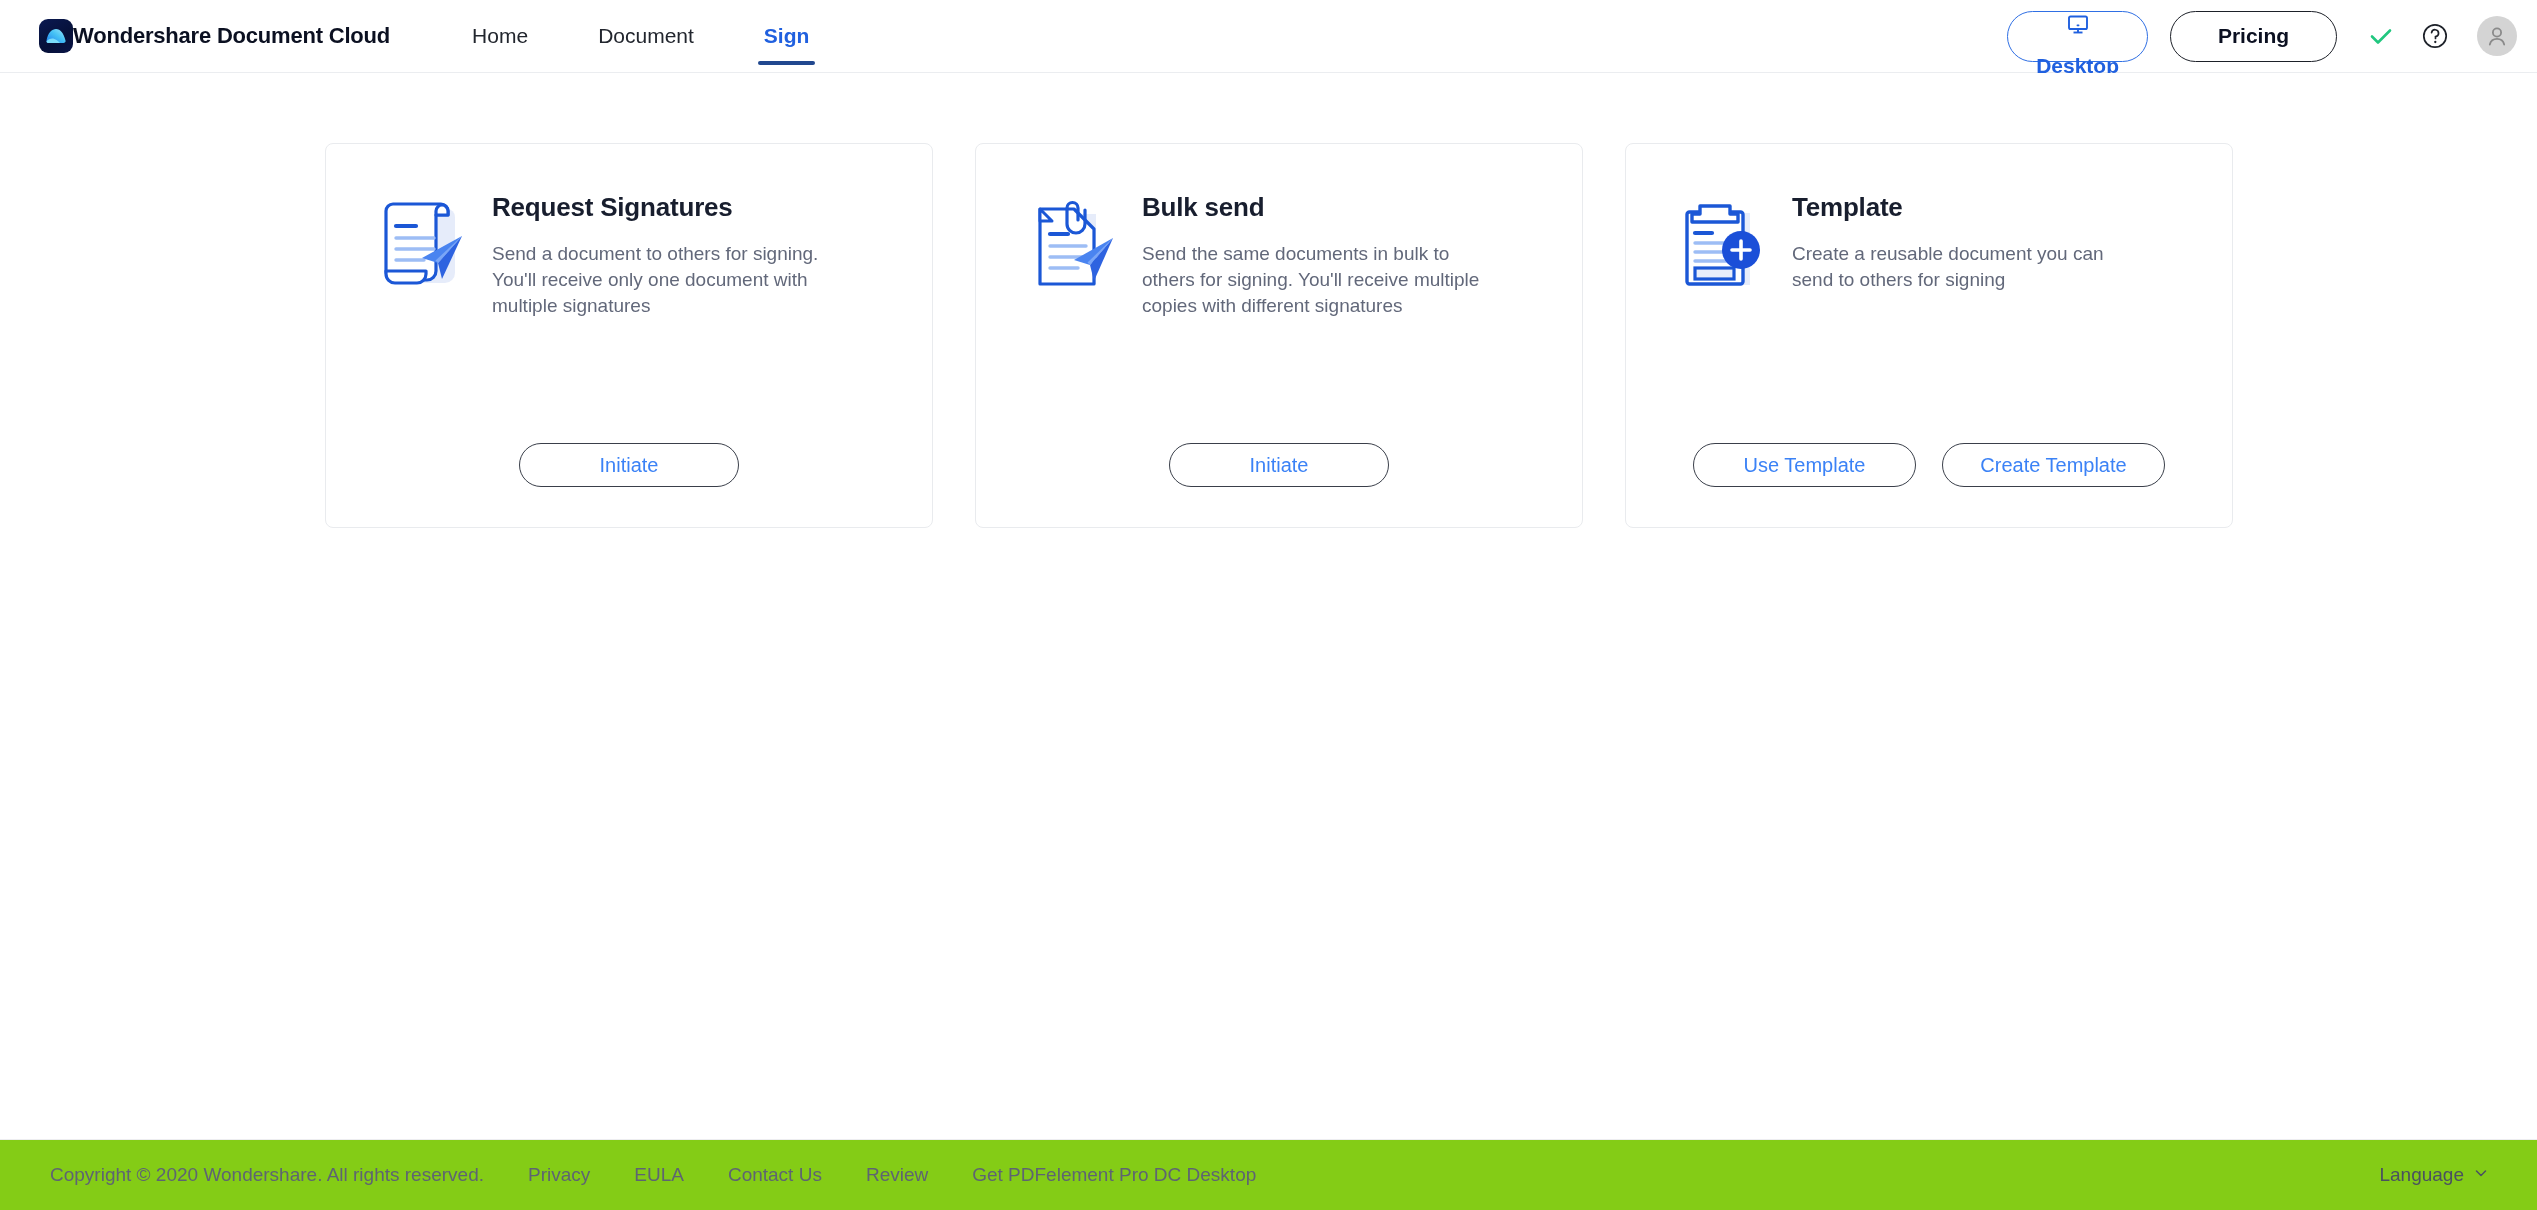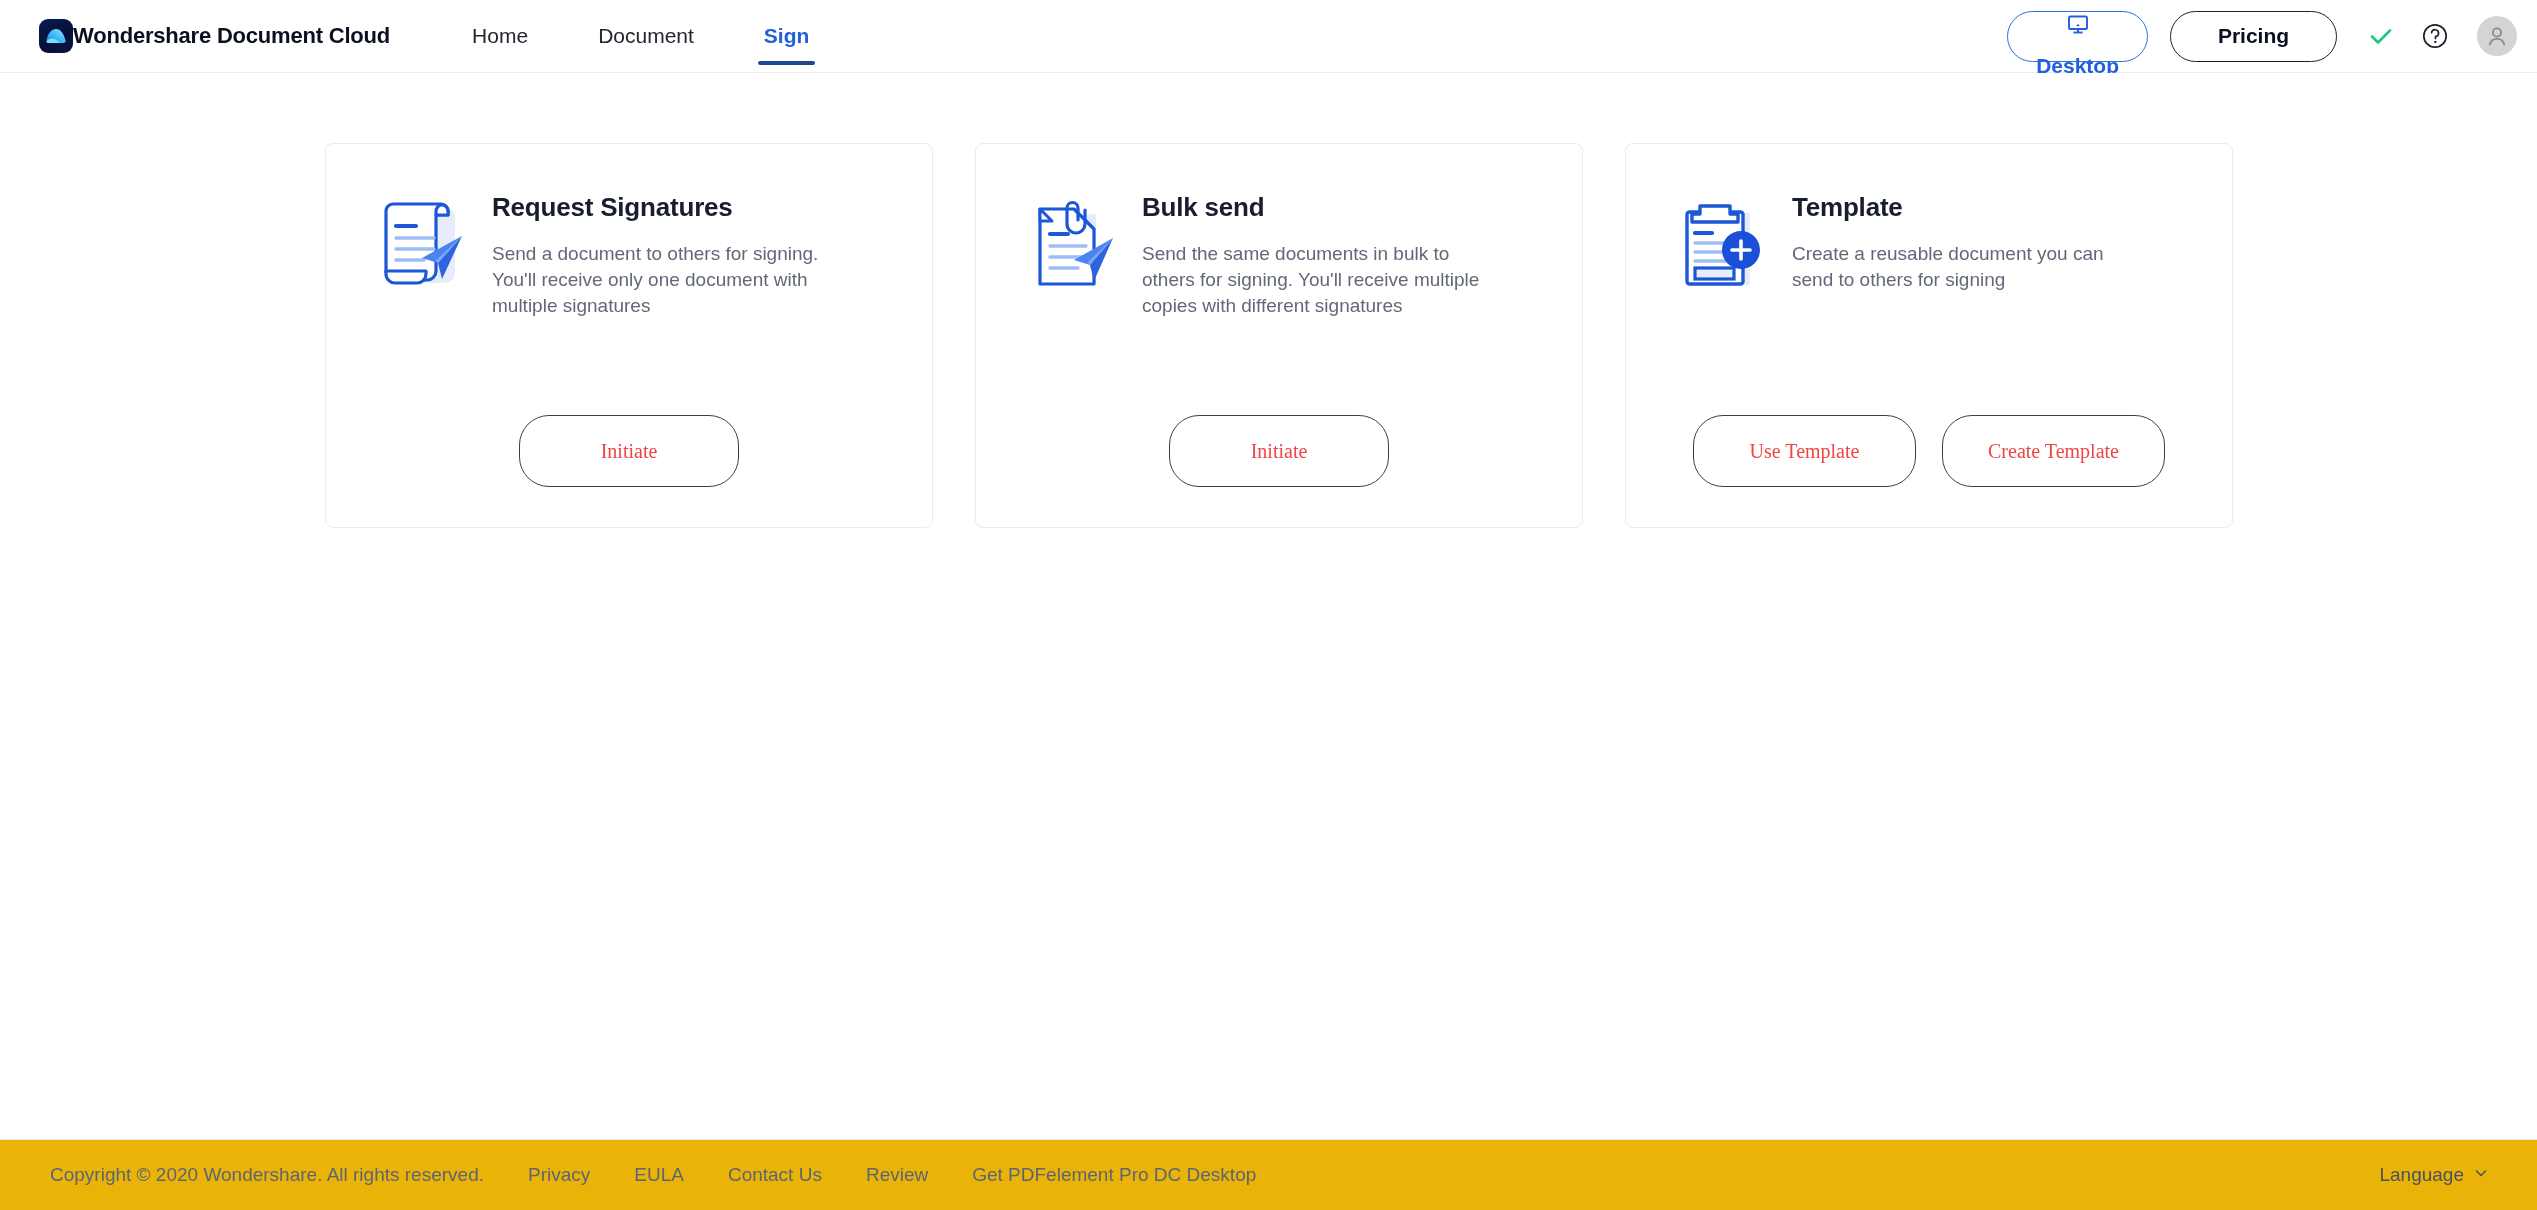--- a/index.html
+++ b/index.html
@@ -210,45 +210,45 @@
 
   .card-actions {
     margin-top: auto;
     margin-bottom: 40px;
     display: flex;
     justify-content: center;
     gap: 26px;
   }
 
   .pill-btn {
-    height: 72px;
+    height: 44px;
     min-width: 220px;
     padding: 0 30px;
     border: 1.2px solid #3a3f4a;
     border-radius: 30px;
     background: #fff;
     font-size: 20px;
-    color: #ef4444;
+    color: #3b82f6;
     display: flex;
     align-items: center;
     justify-content: center;
     cursor: pointer;
     white-space: nowrap;
-    font-family: Liberation Serif, serif;
+    font-family: Liberation Sans, sans-serif;
   }
   .pill-btn.narrow { min-width: 223px; }
 
   
   .footer {
     position: absolute;
     bottom: 0; left: 0;
     width: 2537px;
     height: 71px;
     border-top: 1px solid #ededf0;
-    background: #eab308;
+    background: #84cc16;
     display: flex;
     align-items: center;
   }
   .footer-left {
     display: flex;
     align-items: center;
     margin-left: 50px;
   }
   .copyright {
     font-size: 19px;

